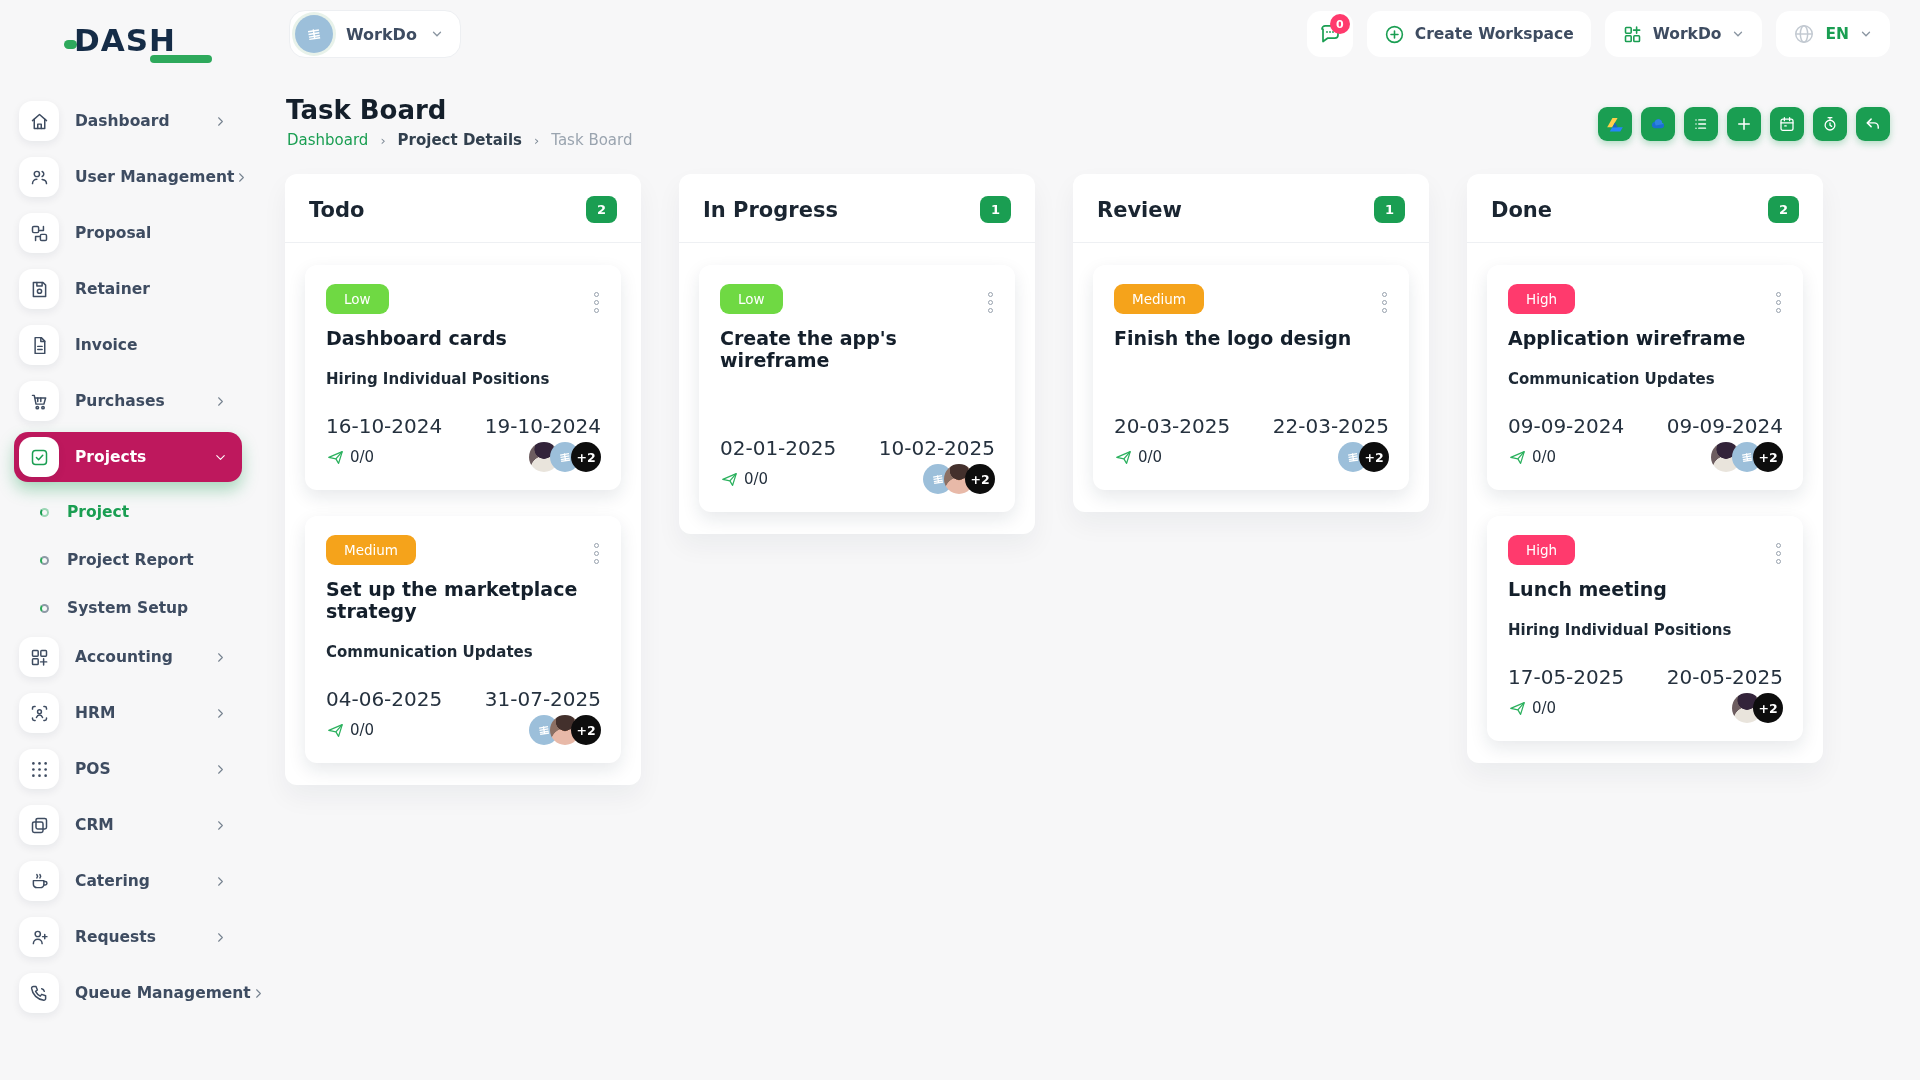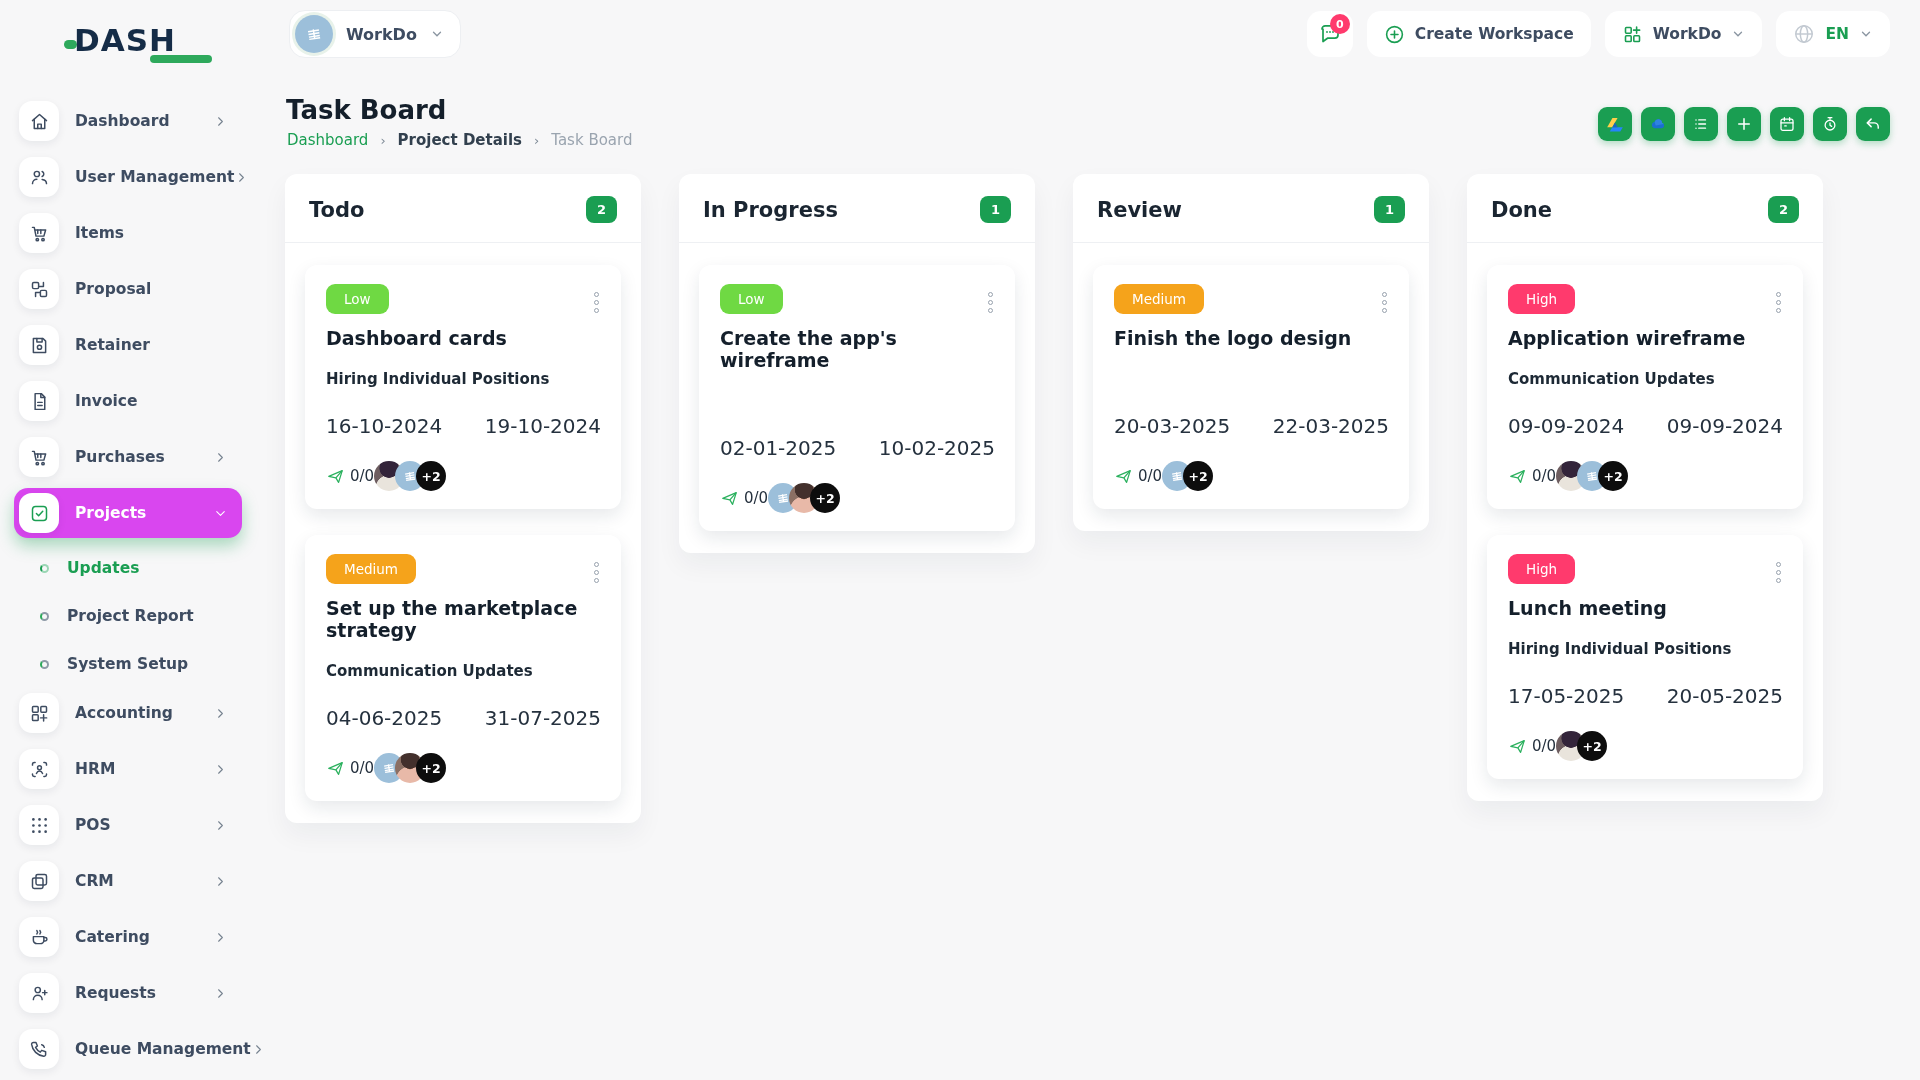--- a/index.html
+++ b/index.html
@@ -15,21 +15,21 @@
   .logo-text { font-size:31px; font-weight:800; letter-spacing:1px; color:#152c47; position:relative; line-height:1; }
   .logo-dot { width:13px; height:9px; border-radius:5px; background:#2ea95c; margin-right:-3px; margin-top:8px; }
   .logo-bar { position:absolute; right:-36px; top:15px; width:62px; height:8px; border-radius:4px; background:#2ea95c; }
   .nav { position:absolute; top:96px; left:14px; width:228px; }
   .nav-item { display:flex; align-items:center; height:50px; margin-bottom:6px; border-radius:14px; padding:0 14px 0 5px; cursor:pointer; }
   .nav-icon { width:40px; height:40px; border-radius:13px; background:#fff; box-shadow:0 3px 8px rgba(20,35,60,.07); display:flex; align-items:center; justify-content:center; margin-right:16px; color:#3e4c61; flex:none; }
   .nav-icon svg { width:21px; height:21px; }
   .nav-label { font-size:15.5px; font-weight:600; color:#3e4c61; white-space:nowrap; }
   .nav-chev { margin-left:auto; color:#76828f; display:flex; }
   .nav-chev svg { width:15px; height:15px; }
-  .nav-item.active { background:#d946ef; box-shadow:0 8px 16px rgba(26,158,82,.35); }
+  .nav-item.active { background:#be185d; box-shadow:0 8px 16px rgba(26,158,82,.35); }
   .nav-item.active .nav-label { color:#fff; }
   .nav-item.active .nav-chev { color:#fff; }
   .nav-item.active .nav-icon { color:#1a9e52; }
   .nav-sub { display:flex; align-items:center; height:48px; padding-left:26px; cursor:pointer; }
   .bullet { width:9px; height:9px; border-radius:50%; border:2.5px solid #8d99a6; border-left-color:#2ea95c; margin-right:18px; flex:none; }
   .nav-sub .sub-label { font-size:15.5px; font-weight:600; color:#3e4c61; }
   .nav-sub.active .sub-label { color:#1a9e52; }
   .nav-sub.active .bullet { border-color:#9ad6b4; border-left-color:#1a9e52; }
 
   
@@ -63,21 +63,21 @@
   .col-count { min-width:31px; height:27px; padding:0 9px; border-radius:8px; background:#1a9e52; color:#fff; font-size:13px; font-weight:600; display:flex; align-items:center; justify-content:center; }
   .col-div { height:1px; background:#eef0f3; }
   .cards { padding:22px 20px 22px 20px; display:flex; flex-direction:column; gap:26px; }
   .card { background:#fff; border-radius:12px; box-shadow:0 7px 18px rgba(20,35,60,.10); padding:19px 20px 17px 21px; position:relative; cursor:pointer; }
   .prio { display:inline-block; padding:7px 18px; border-radius:9px; font-size:13.5px; font-weight:400; color:#fff; }
   .dots { position:absolute; top:24px; right:19px; display:flex; flex-direction:column; gap:3px; cursor:pointer; padding:3px; }
   .dots i { width:5px; height:5px; border:1.4px solid #97a1ad; border-radius:50%; display:block; }
   .card-title { margin-top:13px; font-size:19px; font-weight:700; color:#141f2b; }
   .milestone { margin-top:21px; font-size:15px; font-weight:700; color:#1d2935; min-height:19px; }
   .dates { margin-top:25px; display:flex; justify-content:space-between; font-size:20px; color:#25313e; }
-  .foot { margin-top:22px; display:flex; align-items:center; min-height:32px; }
+  .foot { margin-top:3px; display:flex; justify-content:space-between; align-items:center; min-height:32px; }
   .progress { display:flex; align-items:center; gap:5px; font-size:15px; color:#25313e; }
   .avatars { display:flex; align-items:center; }
   .avatar { width:30px; height:30px; border-radius:50%; margin-left:-9px; flex:none; display:flex; align-items:center; justify-content:center; }
   .avatar:first-child { margin-left:0; }
   .avatar.workdo { background:#9cbfda; }
   .avatar.photo1 {
     background: radial-gradient(circle at 50% 24%, #33243a 0 34%, transparent 36%),
                 radial-gradient(circle at 50% 36%, #9a6a50 0 22%, transparent 24%),
                 radial-gradient(circle at 50% 92%, #e9e4dc 0 42%, transparent 44%), #6d5d60;
   }
@@ -127,68 +127,57 @@
         <span class="nav-label">User Management</span>
         <span class="nav-chev">
           <svg viewBox="0 0 24 24" stroke="currentColor" fill="none" stroke-width="1.7" stroke-linecap="round" stroke-linejoin="round">
             <path d="M9 6l6 6-6 6"></path>
           </svg>
         </span>
       </div>
       <div class="nav-item">
         <span class="nav-icon">
           <svg viewBox="0 0 24 24" stroke="currentColor" fill="none" stroke-width="1.7" stroke-linecap="round" stroke-linejoin="round">
+            <rect x="4" y="4" width="7" height="7" rx="1.5"></rect>
+            <rect x="13" y="13" width="7" height="7" rx="1.5"></rect>
+            <path d="M16.5 4v4.5H12"></path>
+            <path d="M7.5 20v-4.5H12"></path>
+          </svg>
+        </span>
+        <span class="nav-label">Proposal</span>
+      </div>
+      <div class="nav-item">
+        <span class="nav-icon">
+          <svg viewBox="0 0 24 24" stroke="currentColor" fill="none" stroke-width="1.7" stroke-linecap="round" stroke-linejoin="round">
+            <path d="M5 4h11l3 3v13H5z"></path>
+            <path d="M9 4v4h6V4"></path>
+            <circle cx="12" cy="14" r="2.4"></circle>
+          </svg>
+        </span>
+        <span class="nav-label">Retainer</span>
+      </div>
+      <div class="nav-item">
+        <span class="nav-icon">
+          <svg viewBox="0 0 24 24" stroke="currentColor" fill="none" stroke-width="1.7" stroke-linecap="round" stroke-linejoin="round">
+            <path d="M7 3h7l4 4v14H7z"></path>
+            <path d="M13.5 3v4.5H18"></path>
+            <path d="M10 13h5M10 16.5h5"></path>
+          </svg>
+        </span>
+        <span class="nav-label">Invoice</span>
+      </div>
+      <div class="nav-item">
+        <span class="nav-icon">
+          <svg viewBox="0 0 24 24" stroke="currentColor" fill="none" stroke-width="1.7" stroke-linecap="round" stroke-linejoin="round">
             <path d="M4 5h2l2 10h9l2-7H7"></path>
             <path d="M10 8v4M13.5 8v4"></path>
             <circle cx="9.5" cy="19" r="1.4"></circle>
             <circle cx="16" cy="19" r="1.4"></circle>
           </svg>
         </span>
-        <span class="nav-label">Items</span>
-      </div>
-      <div class="nav-item">
-        <span class="nav-icon">
-          <svg viewBox="0 0 24 24" stroke="currentColor" fill="none" stroke-width="1.7" stroke-linecap="round" stroke-linejoin="round">
-            <rect x="4" y="4" width="7" height="7" rx="1.5"></rect>
-            <rect x="13" y="13" width="7" height="7" rx="1.5"></rect>
-            <path d="M16.5 4v4.5H12"></path>
-            <path d="M7.5 20v-4.5H12"></path>
-          </svg>
-        </span>
-        <span class="nav-label">Proposal</span>
-      </div>
-      <div class="nav-item">
-        <span class="nav-icon">
-          <svg viewBox="0 0 24 24" stroke="currentColor" fill="none" stroke-width="1.7" stroke-linecap="round" stroke-linejoin="round">
-            <path d="M5 4h11l3 3v13H5z"></path>
-            <path d="M9 4v4h6V4"></path>
-            <circle cx="12" cy="14" r="2.4"></circle>
-          </svg>
-        </span>
-        <span class="nav-label">Retainer</span>
-      </div>
-      <div class="nav-item">
-        <span class="nav-icon">
-          <svg viewBox="0 0 24 24" stroke="currentColor" fill="none" stroke-width="1.7" stroke-linecap="round" stroke-linejoin="round">
-            <path d="M7 3h7l4 4v14H7z"></path>
-            <path d="M13.5 3v4.5H18"></path>
-            <path d="M10 13h5M10 16.5h5"></path>
-          </svg>
-        </span>
-        <span class="nav-label">Invoice</span>
-      </div>
-      <div class="nav-item">
-        <span class="nav-icon">
-          <svg viewBox="0 0 24 24" stroke="currentColor" fill="none" stroke-width="1.7" stroke-linecap="round" stroke-linejoin="round">
-            <path d="M4 5h2l2 10h9l2-7H7"></path>
-            <path d="M10 8v4M13.5 8v4"></path>
-            <circle cx="9.5" cy="19" r="1.4"></circle>
-            <circle cx="16" cy="19" r="1.4"></circle>
-          </svg>
-        </span>
         <span class="nav-label">Purchases</span>
         <span class="nav-chev">
           <svg viewBox="0 0 24 24" stroke="currentColor" fill="none" stroke-width="1.7" stroke-linecap="round" stroke-linejoin="round">
             <path d="M9 6l6 6-6 6"></path>
           </svg>
         </span>
       </div>
       <div class="nav-item active">
         <span class="nav-icon">
           <svg viewBox="0 0 24 24" stroke="currentColor" fill="none" stroke-width="1.7" stroke-linecap="round" stroke-linejoin="round">
@@ -198,21 +187,21 @@
         </span>
         <span class="nav-label">Projects</span>
         <span class="nav-chev">
           <svg viewBox="0 0 24 24" stroke="currentColor" fill="none" stroke-width="1.7" stroke-linecap="round" stroke-linejoin="round">
             <path d="M6 9l6 6 6-6"></path>
           </svg>
         </span>
       </div>
       <div class="nav-sub active">
         <span class="bullet"></span>
-        <span class="sub-label">Updates</span>
+        <span class="sub-label">Project</span>
       </div>
       <div class="nav-sub">
         <span class="bullet"></span>
         <span class="sub-label">Project Report</span>
       </div>
       <div class="nav-sub">
         <span class="bullet"></span>
         <span class="sub-label">System Setup</span>
       </div>
       <div class="nav-item">

